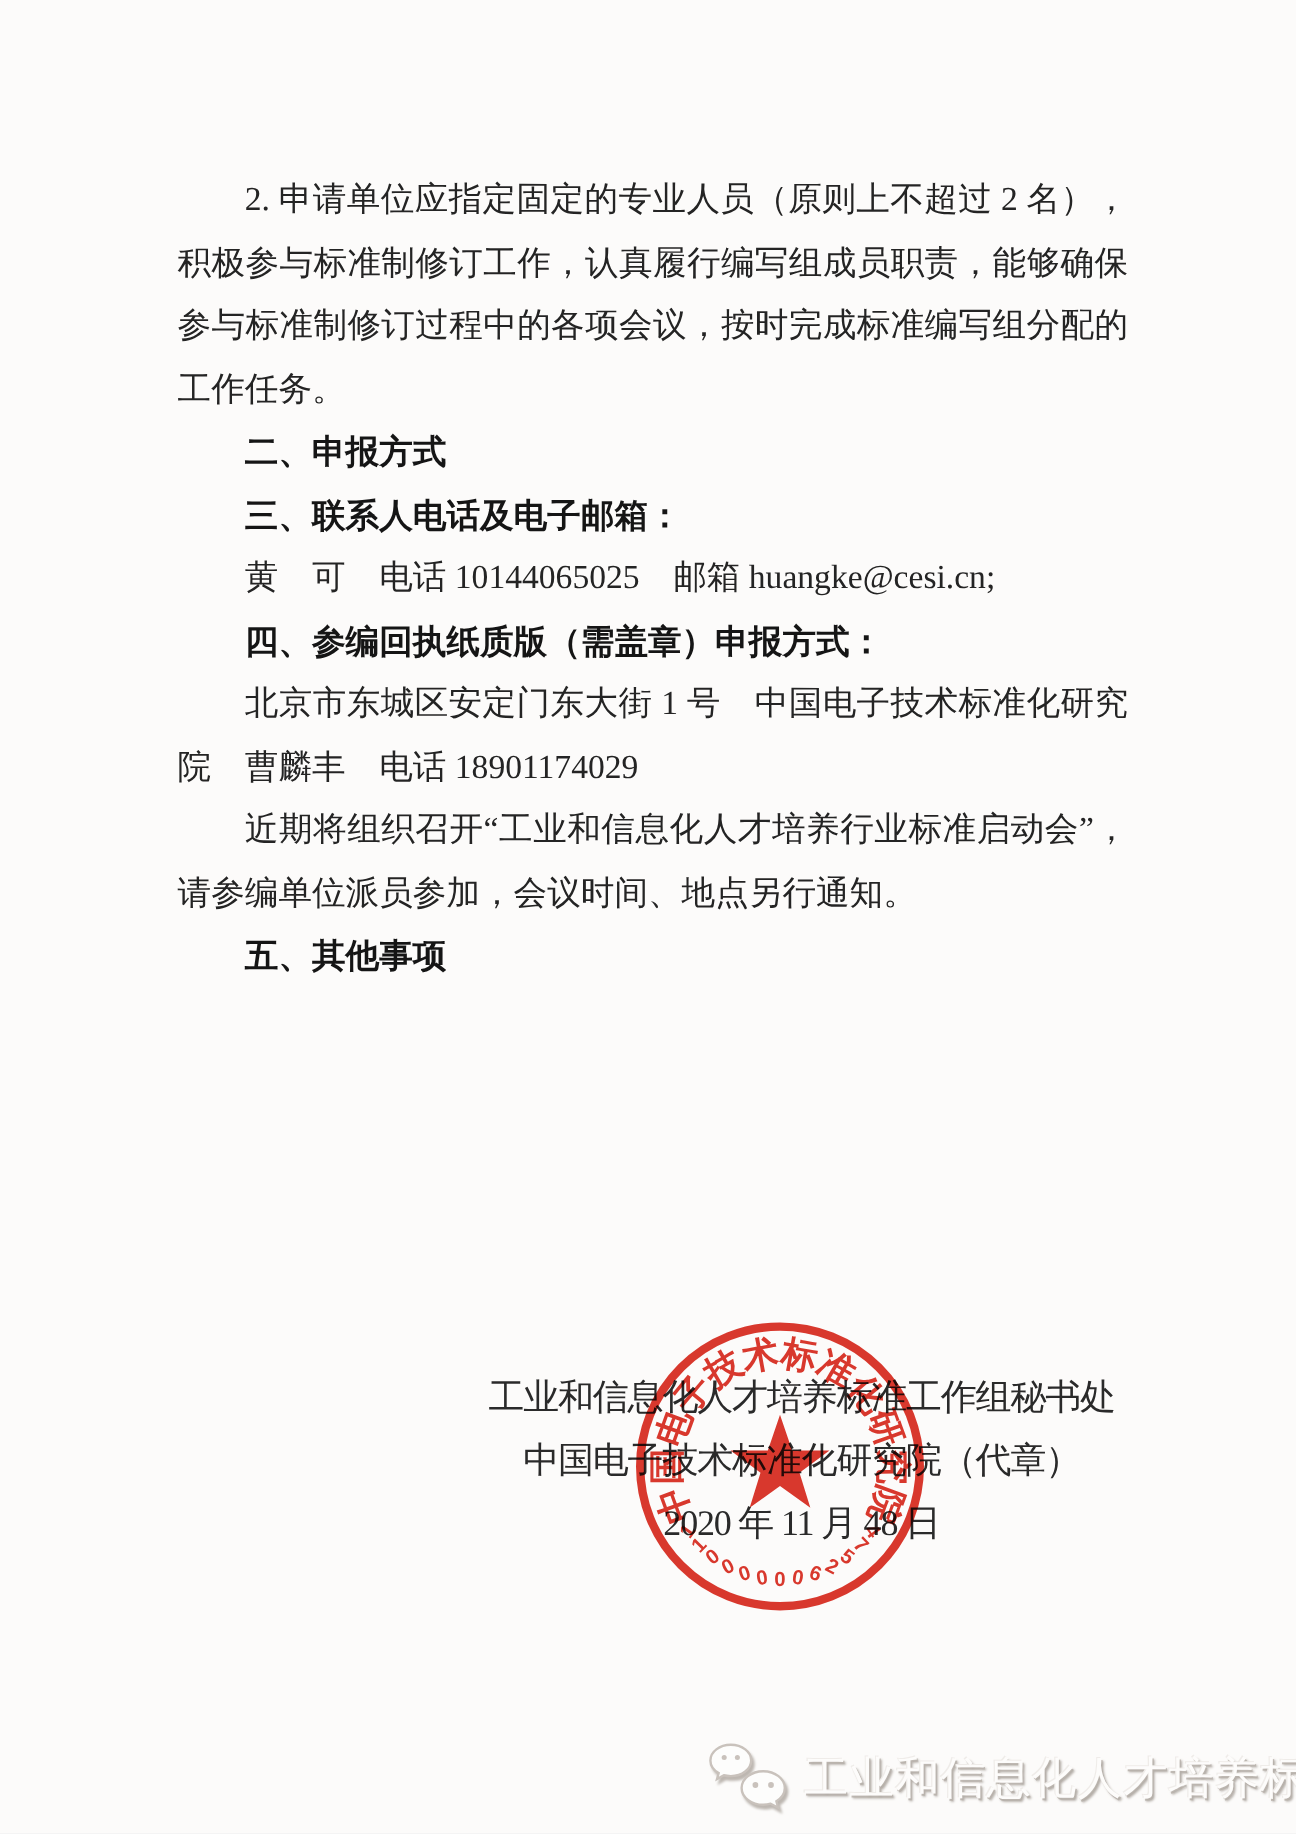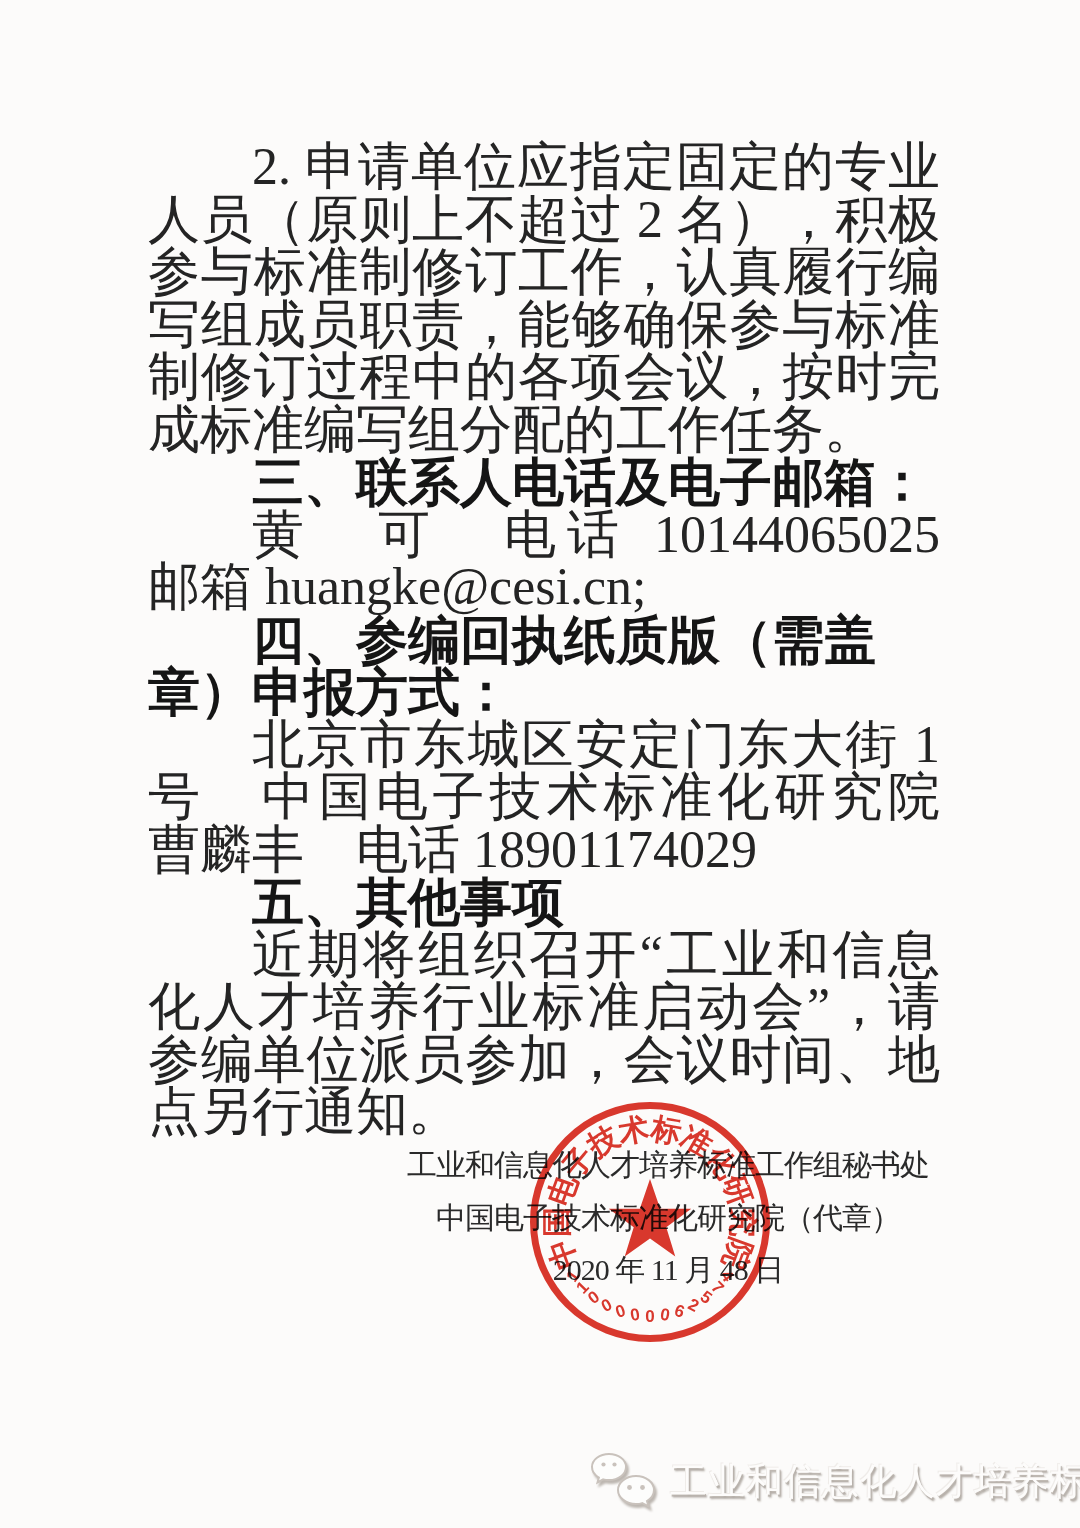--- a/index.html
+++ b/index.html
@@ -5,21 +5,21 @@
   html,body { margin:0; padding:0; }
   body { background:#e8e8e8; }
   .page {
     position:relative; width:1080px; height:1528px;
     background:#fcfbfa; overflow:hidden; margin:0 auto;
     font-family:"Liberation Serif","DejaVu Serif",serif;
     color:#242424;
   }
   .doc-body {
     position:absolute; left:148px; top:141px; width:792px;
-    font-size:52px; line-height:52.5px;
+    font-size:28px; line-height:52.5px;
   }
   .para {
     margin:0; text-indent:2em; text-align:justify;
     font-family:"Liberation Serif","DejaVu Serif",serif;
   }
   .para.heading {
     font-family:"Liberation Sans","DejaVu Sans",sans-serif;
     font-weight:bold; color:#151515; text-align:left;
   }
   .signature {
@@ -64,26 +64,27 @@
     white-space:nowrap;
   }
 </style>
 </head>
 <body>
 
 <div class="page">
 
   <div class="doc-body">
       <p class="para">2. 申请单位应指定固定的专业人员（原则上不超过 2 名），积极参与标准制修订工作，认真履行编写组成员职责，能够确保参与标准制修订过程中的各项会议，按时完成标准编写组分配的工作任务。</p>
+      <p class="para heading">二、申报方式</p>
       <p class="para heading">三、联系人电话及电子邮箱：</p>
       <p class="para">黄　可　电话 10144065025　邮箱 huangke@cesi.cn;</p>
       <p class="para heading">四、参编回执纸质版（需盖章）申报方式：</p>
       <p class="para">北京市东城区安定门东大街 1 号　中国电子技术标准化研究院　曹麟丰　电话 18901174029</p>
+      <p class="para">近期将组织召开“工业和信息化人才培养行业标准启动会”，请参编单位派员参加，会议时间、地点另行通知。</p>
       <p class="para heading">五、其他事项</p>
-      <p class="para">近期将组织召开“工业和信息化人才培养行业标准启动会”，请参编单位派员参加，会议时间、地点另行通知。</p>
     </div>
 
   <div class="signature">
     <div class="sig-line">工业和信息化人才培养标准工作组秘书处</div>
     <div class="sig-line">中国电子技术标准化研究院（代章）</div>
     <div class="sig-line">2020 年 11 月 48 日</div>
   </div>
 
   <div class="seal">
     <div class="seal-ring"></div>

